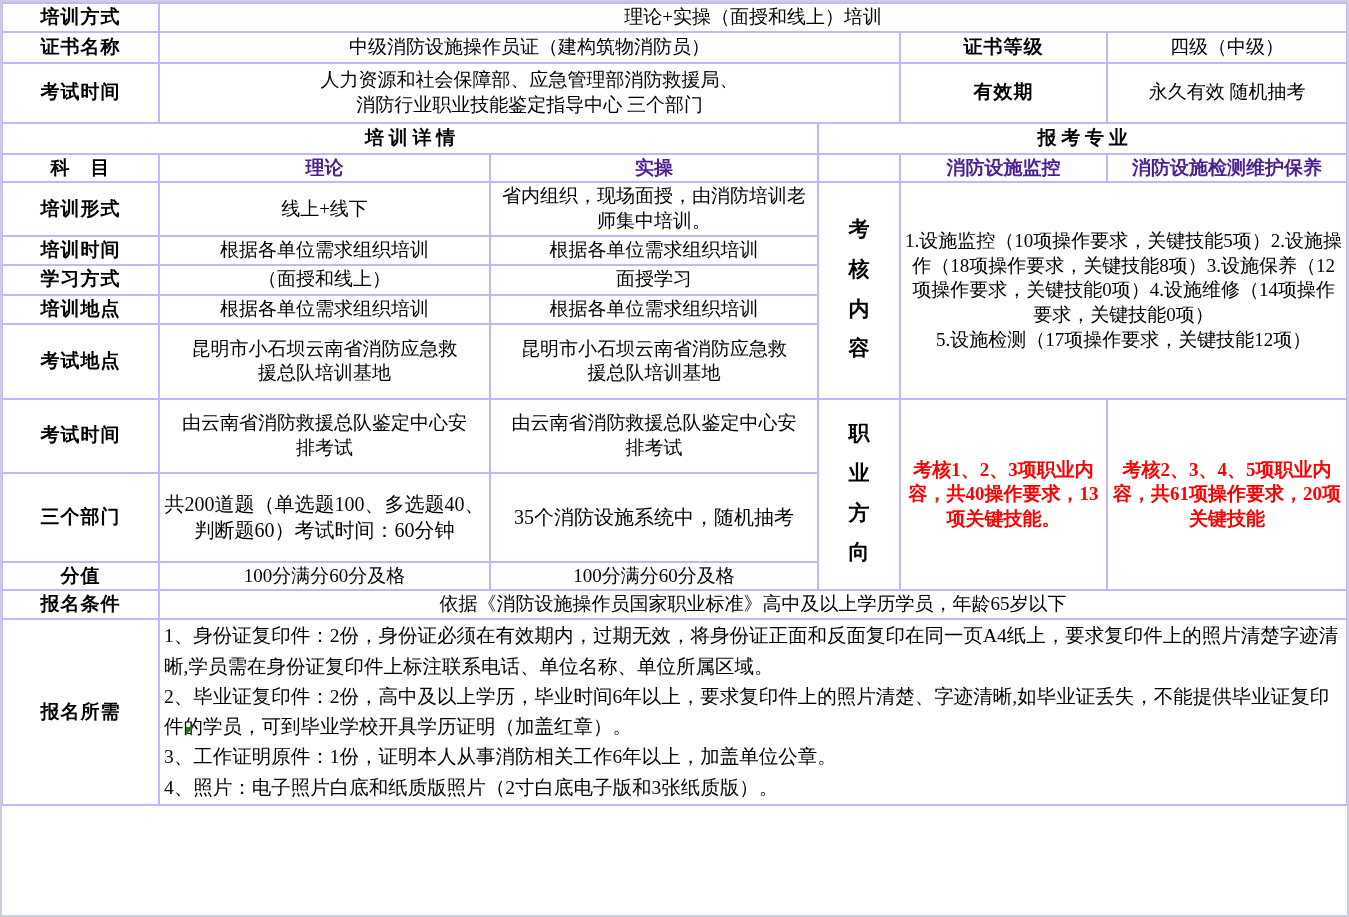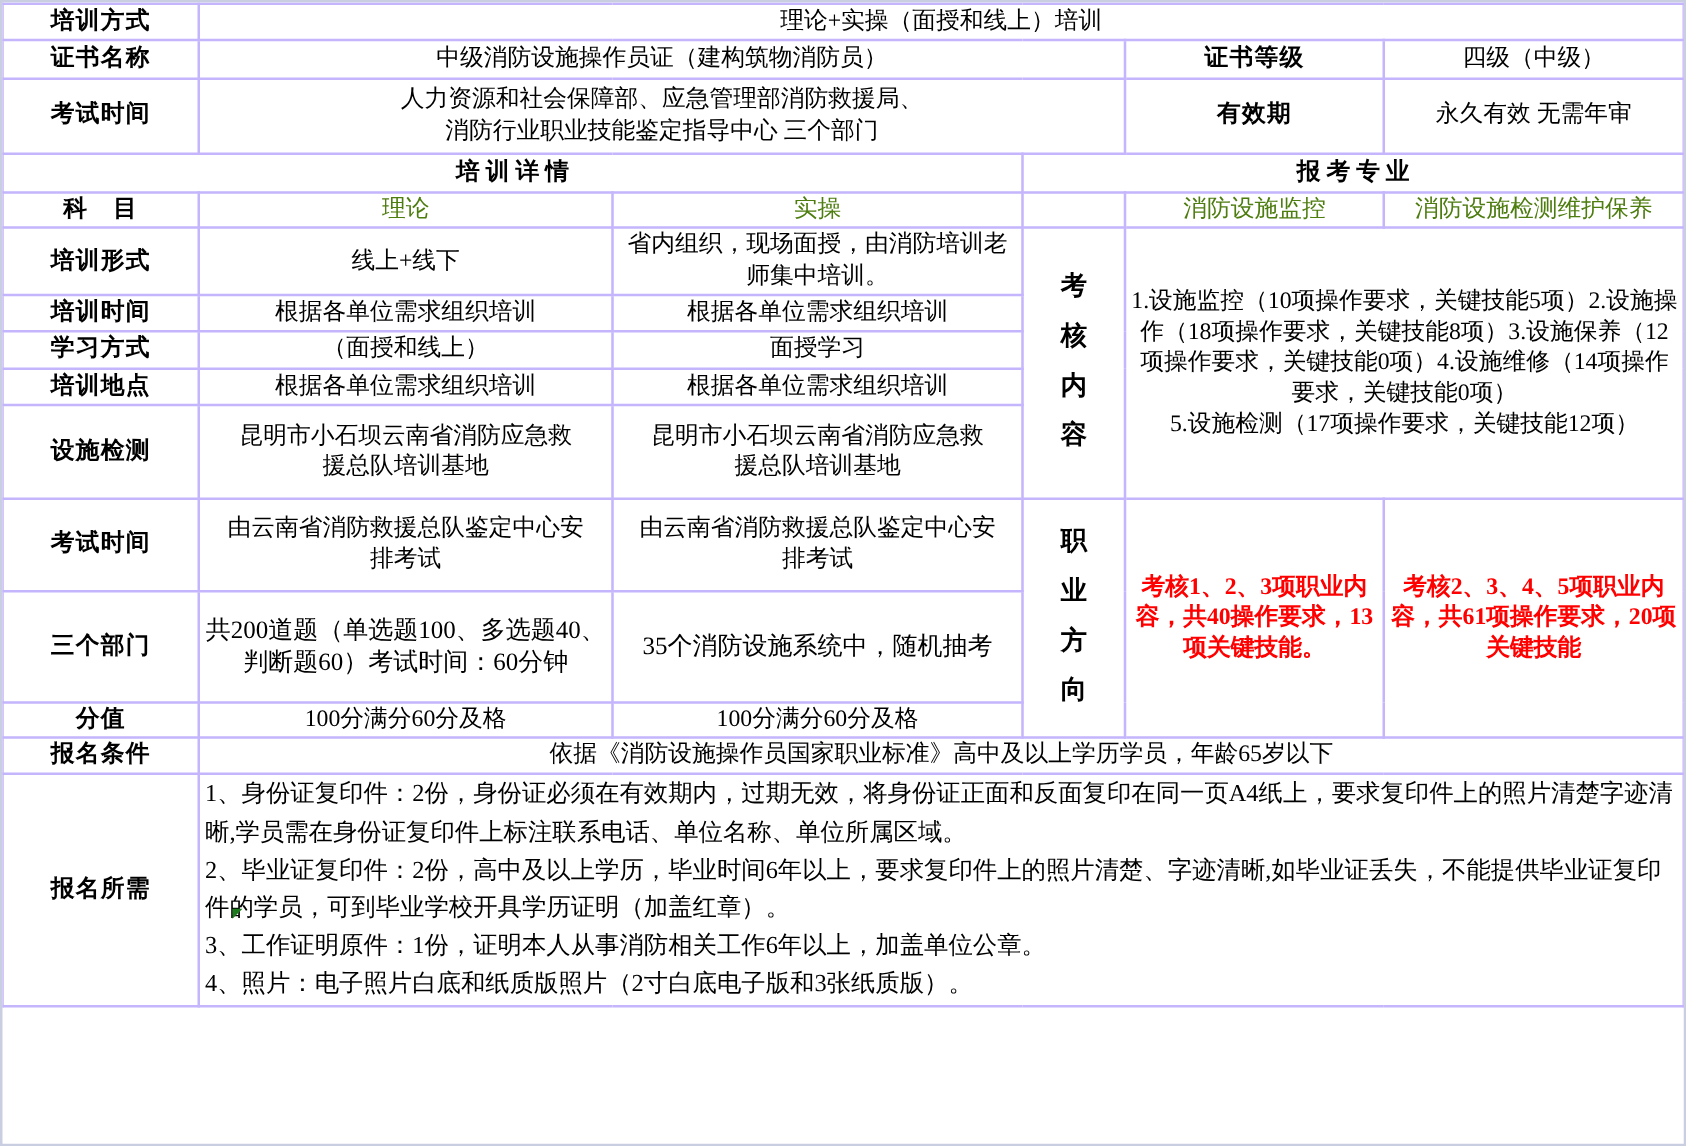--- a/index.html
+++ b/index.html
@@ -29,21 +29,21 @@
     padding:1px 4px;
     text-align:center;
     vertical-align:middle;
     font-size:19px;
     line-height:1.3;
     overflow:hidden;
     word-break:break-all;
   }
   td.lbl{font-weight:bold;font-size:21px;letter-spacing:1px;}
   td.sec{font-weight:bold;font-size:21px;}
-  td.red{color:#4d7c0f;}
+  td.red{color:#4c1d95;font-weight:bold;}
   td.redbold{color:#fe0000;font-weight:bold;font-size:20px;line-height:1.45;}
   td.prewrap{white-space:pre-line;}
   td.leftal{text-align:left;}
   td.assess{font-size:21px;line-height:1.55;white-space:pre-line;}
   .v-text{
     display:inline-block;
     width:23px;
     word-break:break-all;
     font-weight:bold;
     font-size:21px;
@@ -93,21 +93,21 @@
       <td colspan="3">中级消防设施操作员证（建构筑物消防员）</td>
       <td class="lbl">证书等级</td>
       <td>四级（中级）</td>
     </tr>
 
     <tr class="r3">
       <td class="lbl">考试时间</td>
       <td colspan="3" class="prewrap">人力资源和社会保障部、应急管理部消防救援局、
 消防行业职业技能鉴定指导中心 三个部门</td>
       <td class="lbl">有效期</td>
-      <td>永久有效 无需年审</td>
+      <td>永久有效 随机抽考</td>
     </tr>
 
     <tr class="r4">
       <td colspan="3" class="sec">培 训 详 情</td>
       <td colspan="3" class="sec">报 考 专 业</td>
     </tr>
 
     <tr class="r5">
       <td class="lbl">科　目</td>
       <td class="red">理论</td>
@@ -140,21 +140,21 @@
       <td>面授学习</td>
     </tr>
 
     <tr class="r9">
       <td class="lbl">培训地点</td>
       <td>根据各单位需求组织培训</td>
       <td>根据各单位需求组织培训</td>
     </tr>
 
     <tr class="r10">
-      <td class="lbl">设施检测</td>
+      <td class="lbl">考试地点</td>
       <td style="padding:0 30px;">昆明市小石坝云南省消防应急救援总队培训基地</td>
       <td style="padding:0 30px;">昆明市小石坝云南省消防应急救援总队培训基地</td>
     </tr>
 
     <tr class="r11">
       <td class="lbl">考试时间</td>
       <td style="padding:0 20px;">由云南省消防救援总队鉴定中心安排考试</td>
       <td style="padding:0 20px;">由云南省消防救援总队鉴定中心安排考试</td>
       <td rowspan="3">
         <span class="v-text">职业方向</span>

